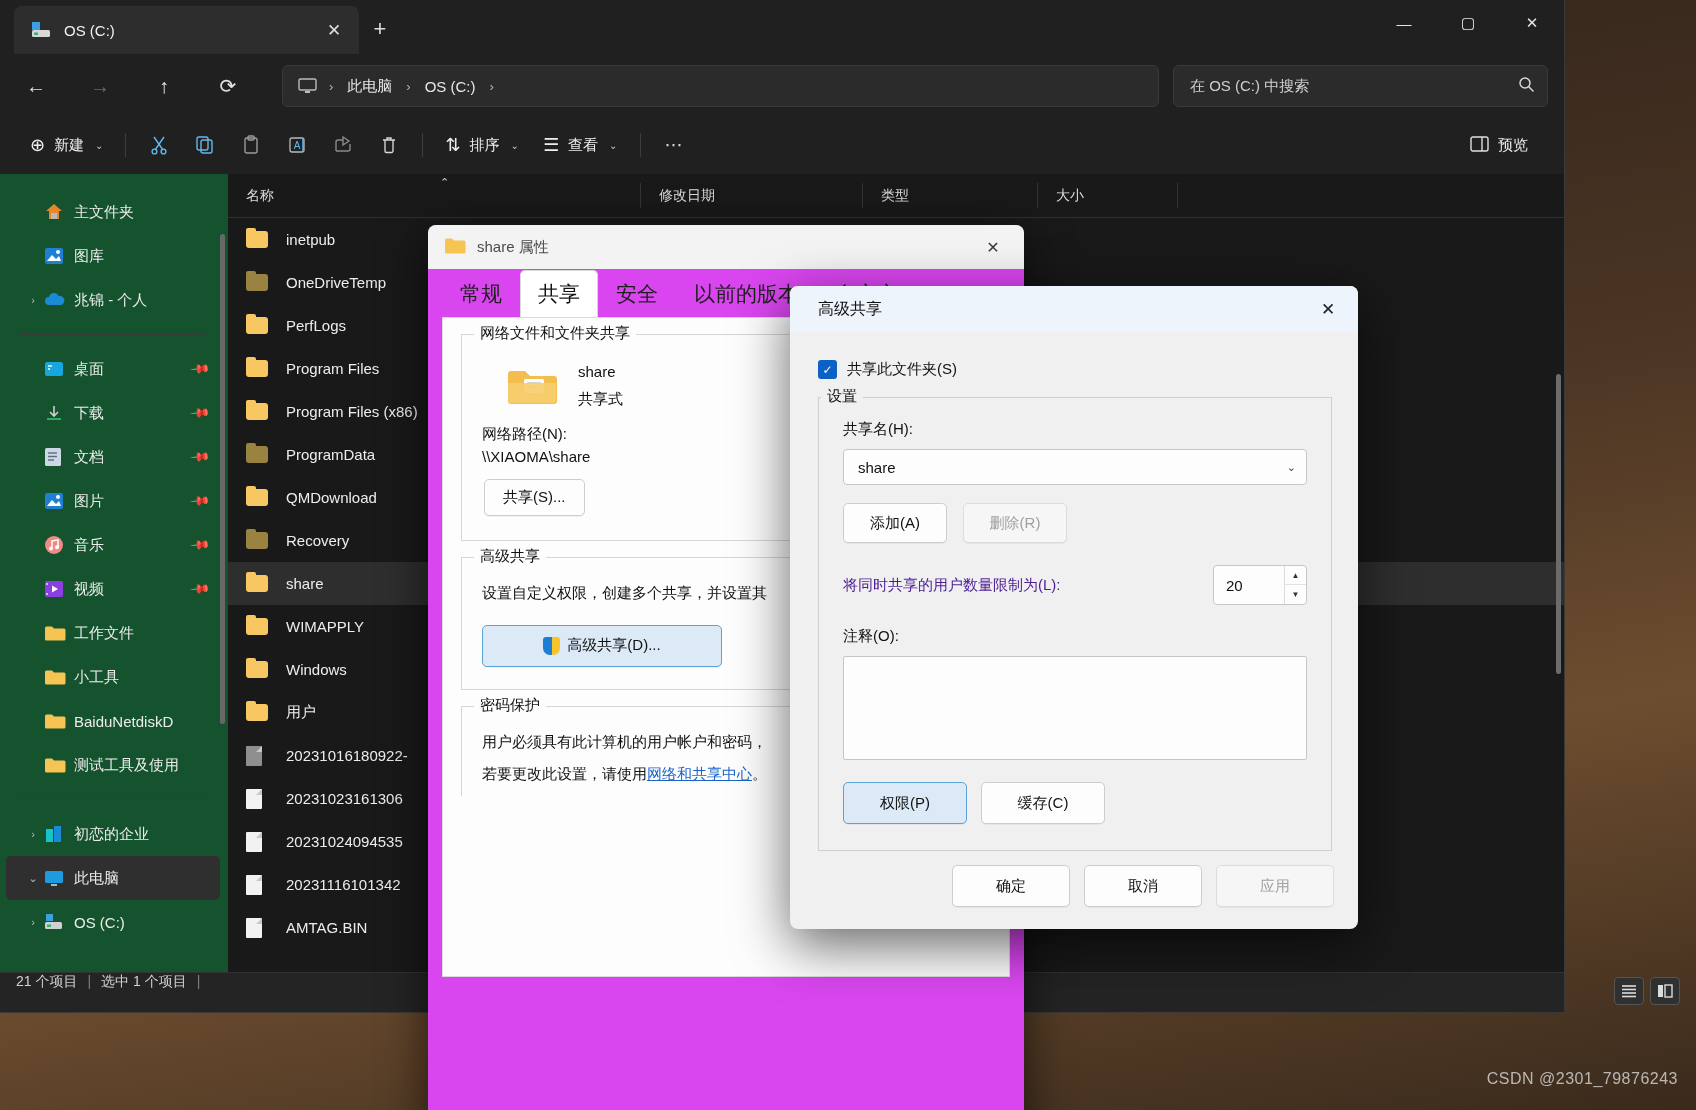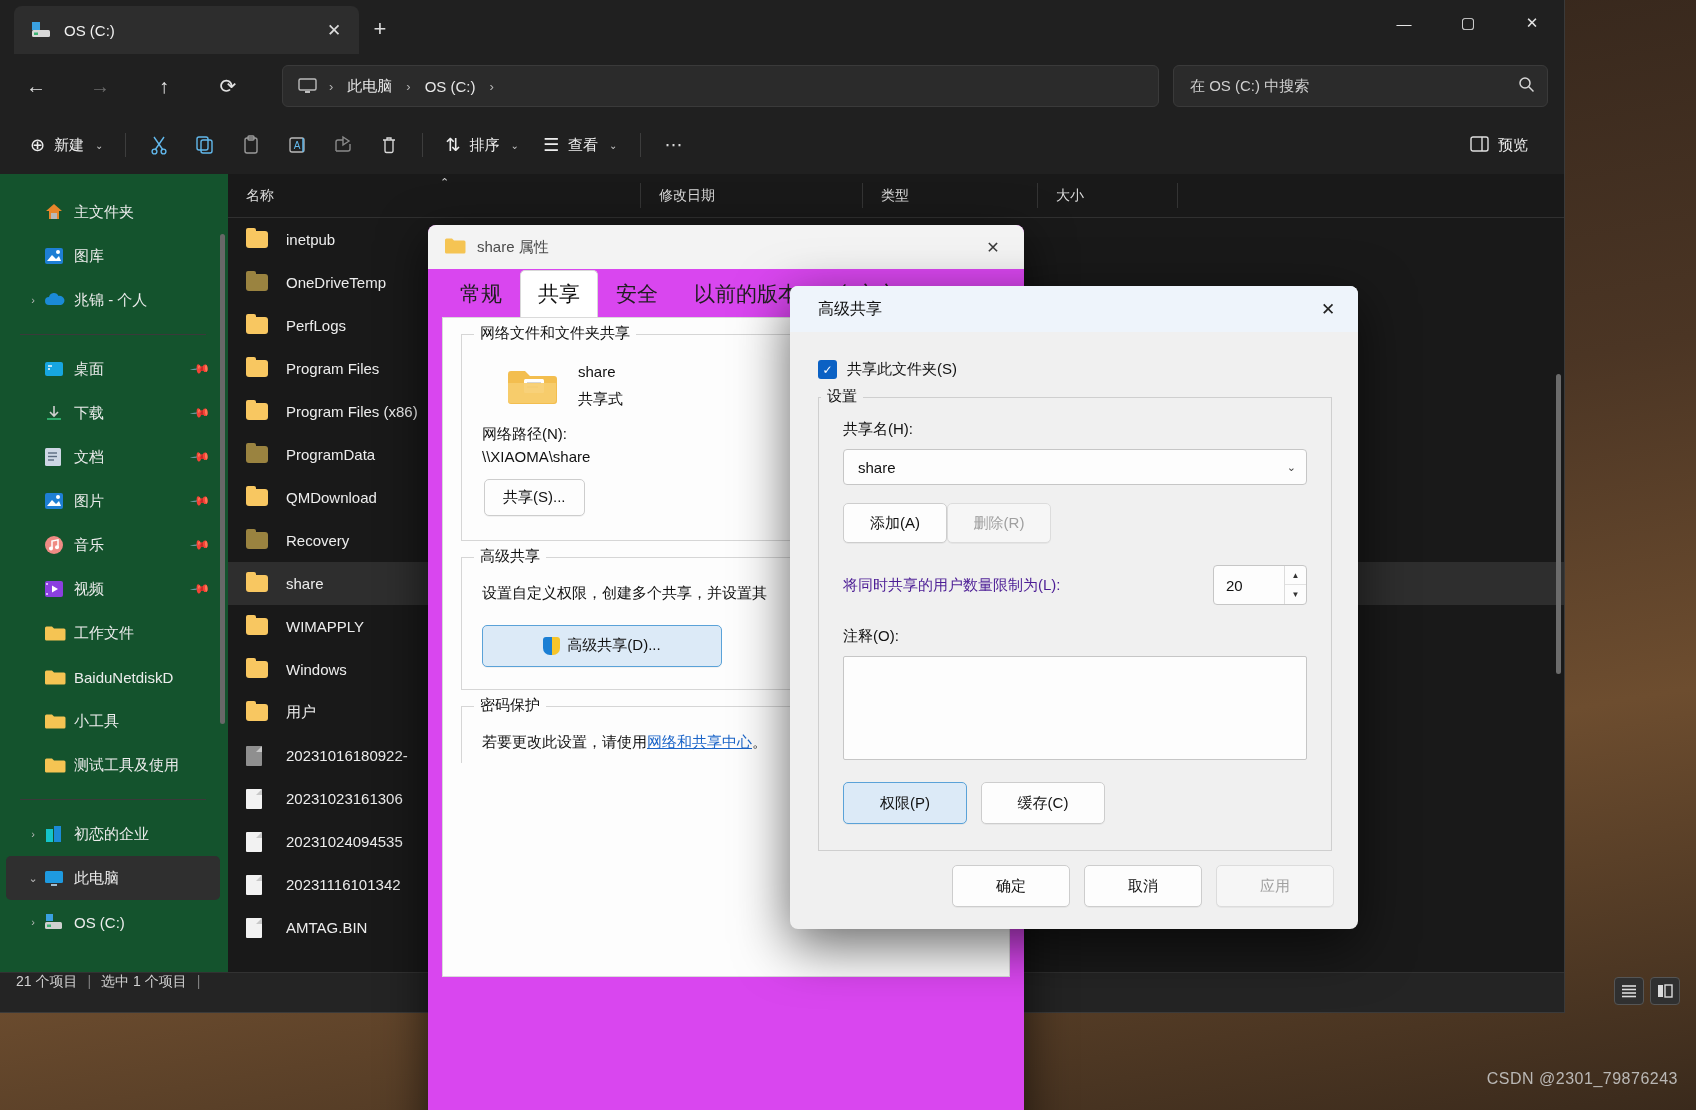--- a/index.html
+++ b/index.html
@@ -255,21 +255,21 @@
     position: absolute; top: -11px; left: 2px; background: #f0f0f0;
     padding: 0 6px; font-size: 15px; color: #111;
   }
   .fldlabel { font-size: 15px; color: #111; margin-bottom: 10px; }
   .combo {
     height: 36px; background: #fdfdfd; border: 1px solid #c6c6c6; border-radius: 4px;
     display: flex; align-items: center; padding: 0 10px 0 14px; font-size: 15px; color: #111;
   }
   .combo .val { flex: 1 1 auto; }
   .combo .cv { font-size: 11px; color: #444; }
-  .btnrow { display: flex; margin: 18px 0 22px; }
+  .btnrow { display: flex; gap: 16px; margin: 18px 0 22px; }
   .btnrow .winbtn { min-width: 104px; height: 40px; }
   .limitrow { display: flex; align-items: center; margin-bottom: 22px; }
   .limitrow .lab { font-size: 15px; color: #4c1d95; flex: 1 1 auto; }
   .spinner {
     width: 94px; height: 40px; background: #fdfdfd; border: 1px solid #c6c6c6;
     border-radius: 4px; display: flex; align-items: stretch; overflow: hidden;
   }
   .spinner .num { flex: 1 1 auto; display: flex; align-items: center; padding-left: 12px; font-size: 15px; color: #111; }
   .spinner .arrows { width: 22px; display: flex; flex-direction: column; border-left: 1px solid #dcdcdc; }
   .spinner .arrows div {
@@ -544,30 +544,30 @@
               </span>
               <span class="nav-label">工作文件</span>
             </div>
             <div class="navitem">
               <span class="expander"></span>
               <span class="nav-ico">
                 <svg width="22" height="18" viewBox="0 0 22 18">
                   <path d="M1 4 a1.5 1.5 0 011.5-1.5 h5.5 l2 2 h10 a1.5 1.5 0 011.5 1.5 v9 a1.5 1.5 0 01-1.5 1.5 h-18 A1.5 1.5 0 011 15 Z" fill="#f5c453"></path>
                 </svg>
               </span>
-              <span class="nav-label">BaiduNetdiskD</span>
+              <span class="nav-label">小工具</span>
             </div>
             <div class="navitem">
               <span class="expander"></span>
               <span class="nav-ico">
                 <svg width="22" height="18" viewBox="0 0 22 18">
                   <path d="M1 4 a1.5 1.5 0 011.5-1.5 h5.5 l2 2 h10 a1.5 1.5 0 011.5 1.5 v9 a1.5 1.5 0 01-1.5 1.5 h-18 A1.5 1.5 0 011 15 Z" fill="#f5c453"></path>
                 </svg>
               </span>
-              <span class="nav-label">小工具</span>
+              <span class="nav-label">BaiduNetdiskD</span>
             </div>
             <div class="navitem">
               <span class="expander"></span>
               <span class="nav-ico">
                 <svg width="22" height="18" viewBox="0 0 22 18">
                   <path d="M1 4 a1.5 1.5 0 011.5-1.5 h5.5 l2 2 h10 a1.5 1.5 0 011.5 1.5 v9 a1.5 1.5 0 01-1.5 1.5 h-18 A1.5 1.5 0 011 15 Z" fill="#f5c453"></path>
                 </svg>
               </span>
               <span class="nav-label">测试工具及使用</span>
             </div>
@@ -796,20 +796,21 @@
         <span class="legend">高级共享</span>
         <div class="desc">设置自定义权限，创建多个共享，并设置其</div>
         <div class="winbtn accentborder" style="width:240px;height:42px">
           <span class="shield"></span>
           <span>高级共享(D)...</span>
         </div>
       </div>
 
       <div class="groupbox" style="border-bottom:none; padding-bottom:10px">
         <span class="legend">密码保护</span>
+        <div class="desc" style="margin-bottom:10px">用户必须具有此计算机的用户帐户和密码，</div>
         <div class="desc" style="margin-bottom:0">
           <span>若要更改此设置，请使用</span><a class="link" href="#">网络和共享中心</a><span>。</span>
         </div>
       </div>
     </div>
 
     <div class="dlgfooter">
       <div class="winbtn">关闭</div>
       <div class="winbtn disabled">取消</div>
       <div class="winbtn disabled">应用(A)</div>

